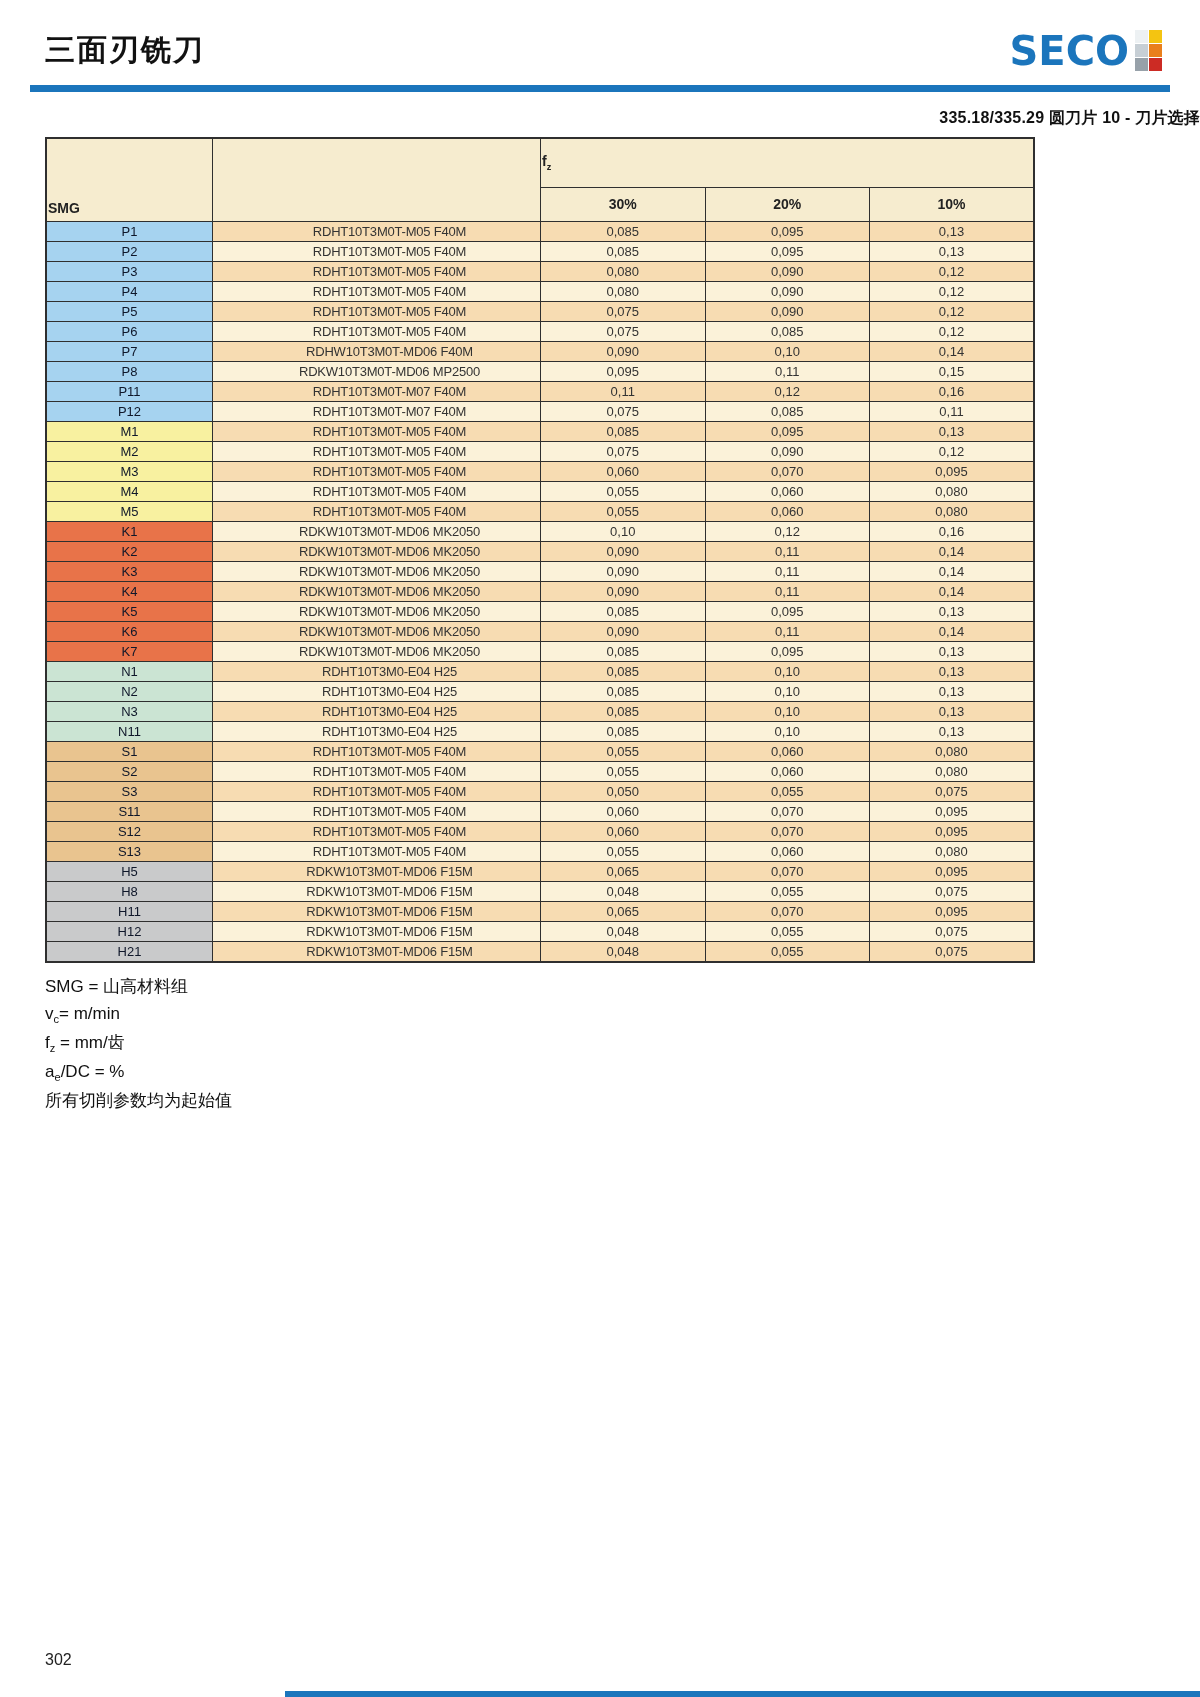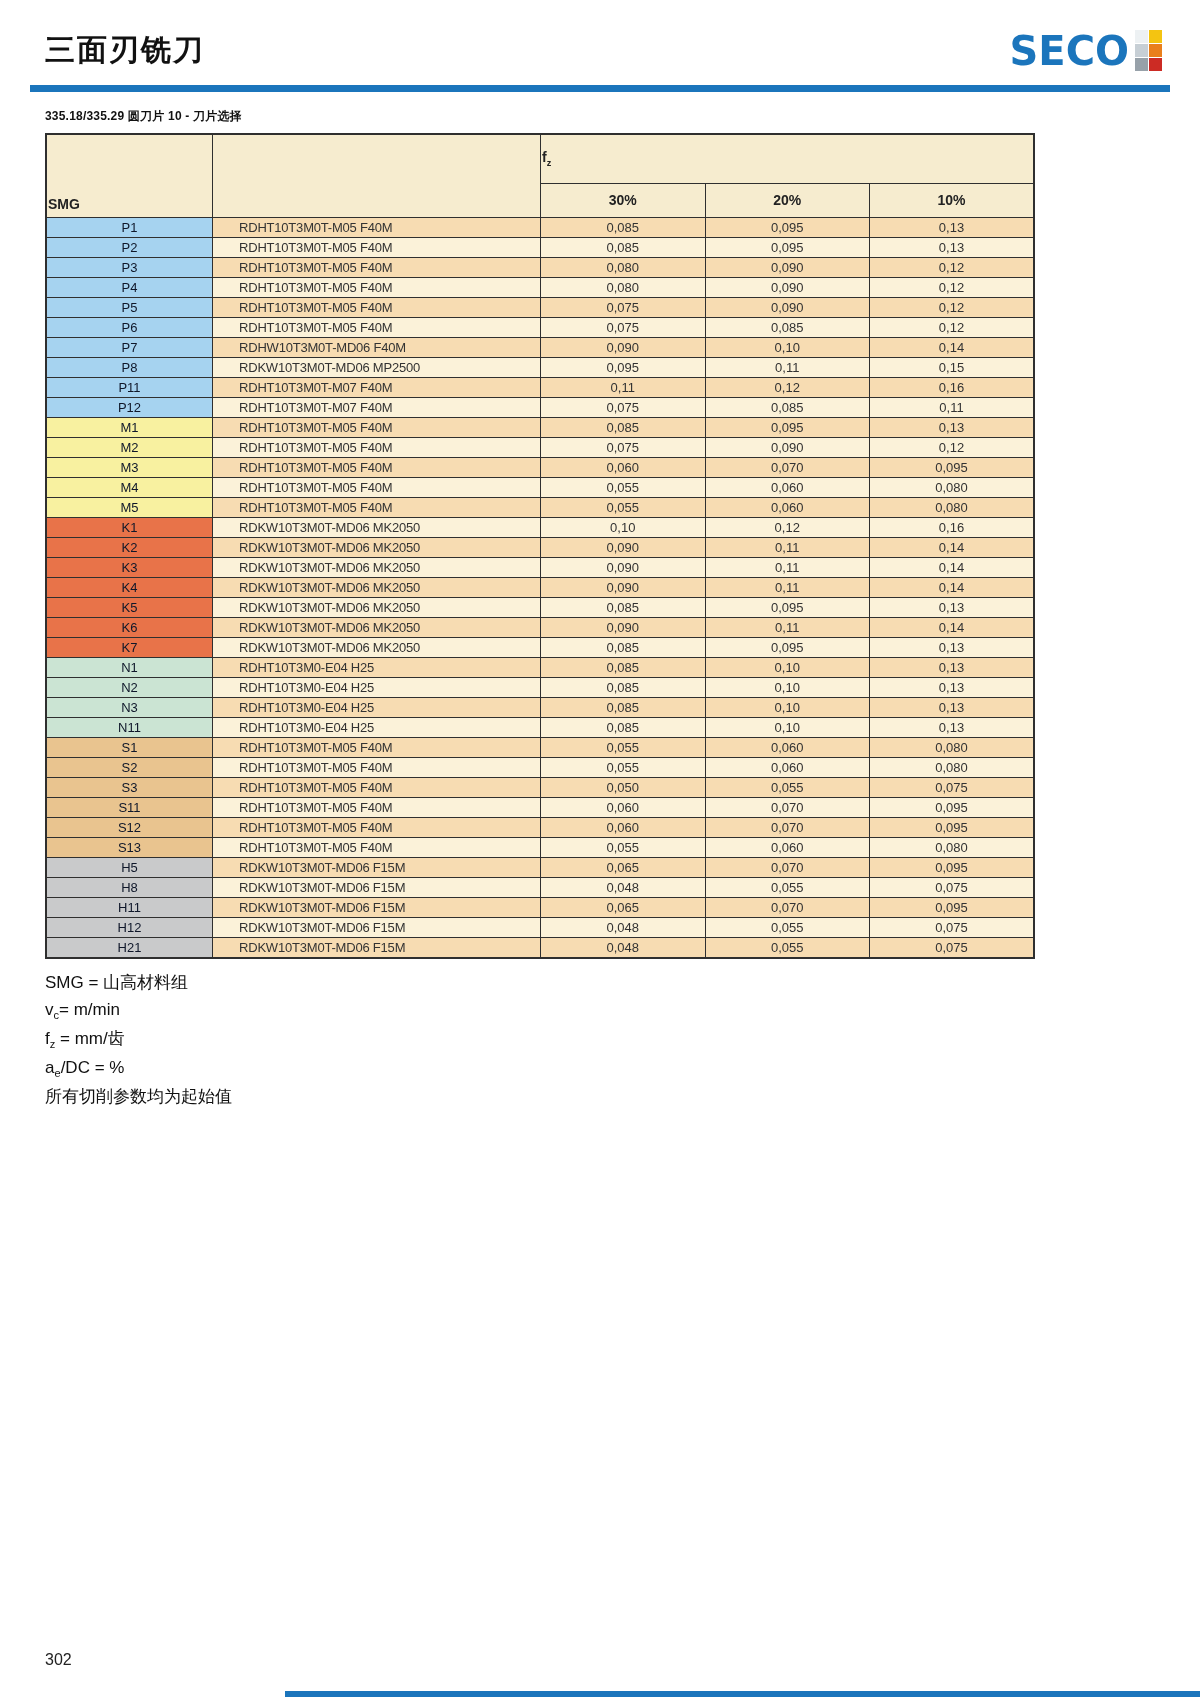--- a/index.html
+++ b/index.html
@@ -18,37 +18,37 @@
   .logo-text {
     font-family:"DejaVu Sans", sans-serif; font-weight:800; font-size:40px; line-height:40px;
     color:var(--blue); letter-spacing:0px;
   }
   .logo-mark { display:flex; gap:1px; }
   .logo-mark .col { display:flex; flex-direction:column; gap:1px; }
   .logo-mark .sq { width:13px; height:13px; }
   .rule { height:7px; background:var(--blue); margin:0 30px 0 30px; }
   
   .section-title {
-    margin:16px 0 8px 45px; font-size:12px; font-weight:bold; color:#111; letter-spacing:0.2px;
+    margin:16px 0 8px 61px; font-size:16px; font-weight:bold; color:#111; letter-spacing:0.2px;text-align:right;
   }
   
   table.cut {
     border-collapse:collapse; table-layout:fixed; width:990px; margin-left:45px;
     border:2px solid var(--border);
   }
   table.cut th, table.cut td { border:1px solid var(--border); overflow:hidden; white-space:nowrap; }
   thead th { background:var(--header_bg); font-weight:bold; color:#222; }
   th.smg-h { width:163px; height:76px; vertical-align:bottom; text-align:left; font-size:14px; padding-bottom:5px; }
   th.insert-h { width:325px; }
   th.fz-h { height:44px; font-size:14px; text-align:left; vertical-align:middle; }
   th.pct { height:30px; font-size:14px; text-align:center; }
   sub { font-size:0.65em; }
   tbody td { height:19px; font-size:13px; color:#333; padding:0; }
   tbody td.smg { text-align:center; font-size:13px; color:#0f172a; }
-  tbody td.insert { text-align:left; padding-left:26px; letter-spacing:-0.2px; }
+  tbody td.insert { text-align:center; padding-left:26px; letter-spacing:-0.2px; }
   tbody td.val { text-align:center; }
   tr.dark td:not(.smg)  { background:var(--row_dark); }
   tr.light td:not(.smg) { background:var(--row_light); }
   td.g-P { background:var(--group_p); }
   td.g-M { background:var(--group_m); }
   td.g-K { background:var(--group_k); }
   td.g-N { background:var(--group_n); }
   td.g-S { background:var(--group_s); }
   td.g-H { background:var(--group_h); }
   

